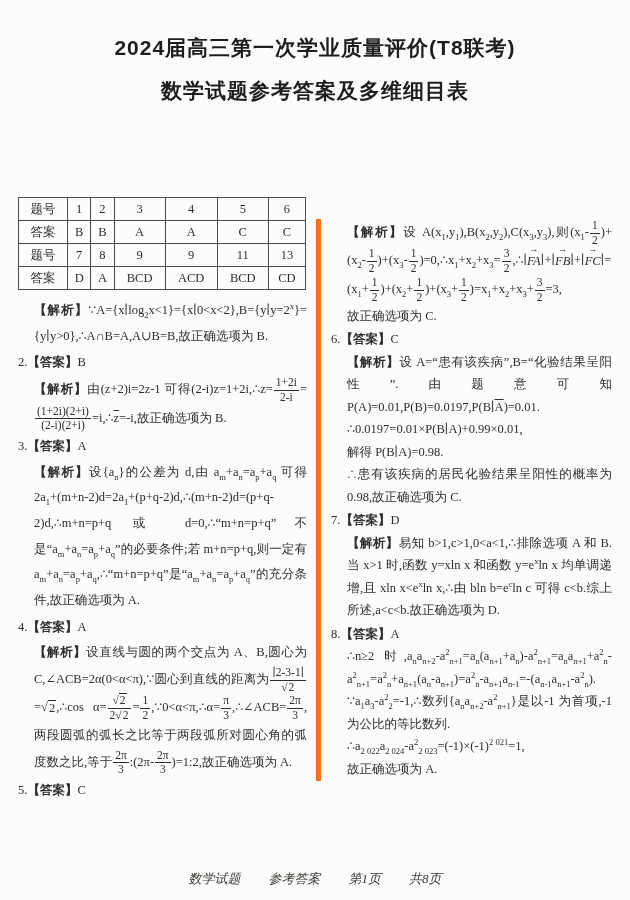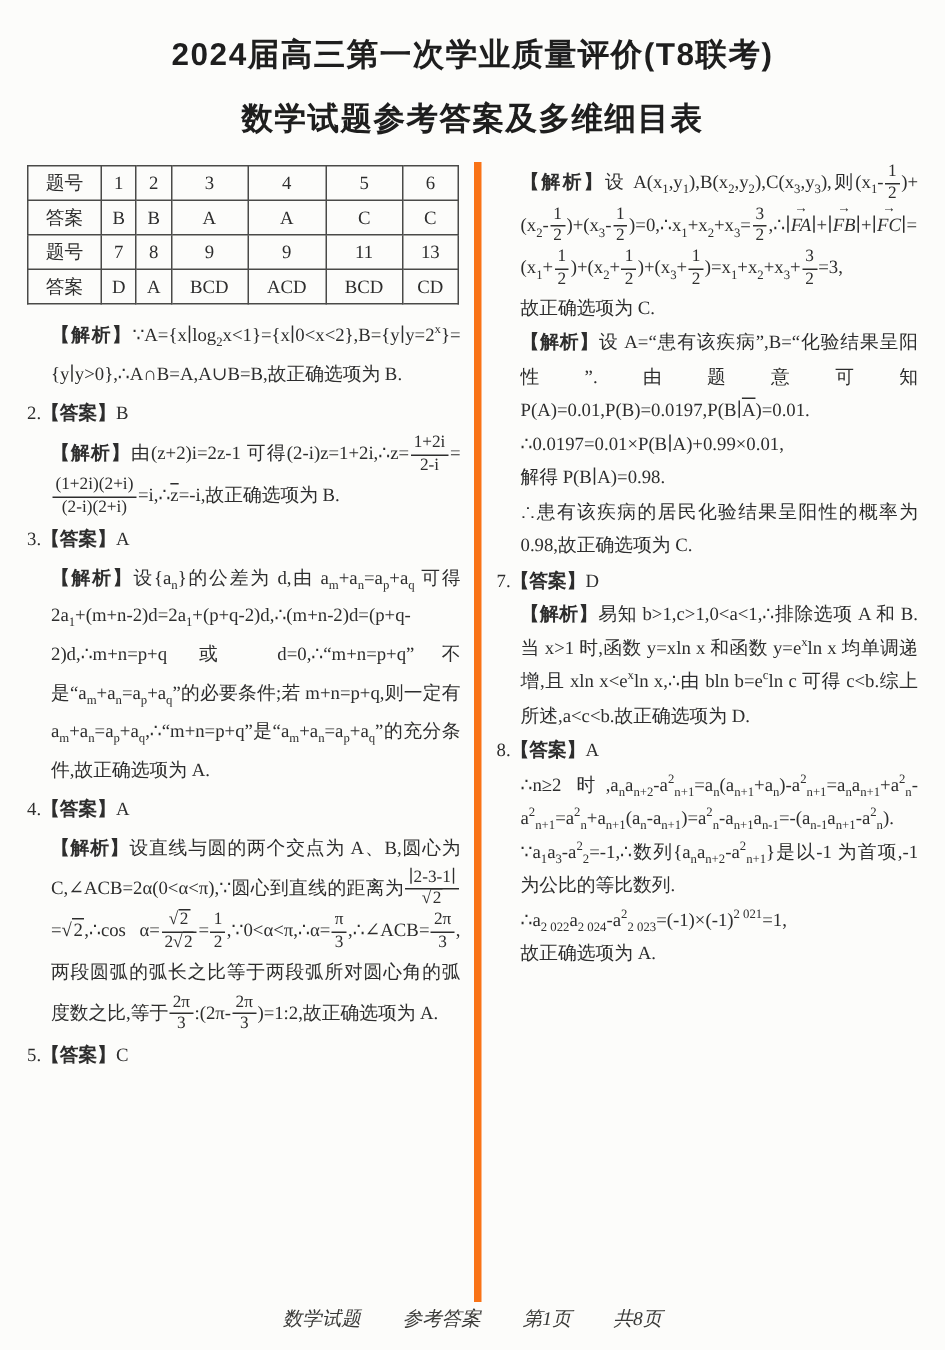--- a/index.html
+++ b/index.html
@@ -5,24 +5,24 @@
   html,body{margin:0;padding:0;background:#e8e8e6;}
   .page{
     position:relative;width:630px;height:900px;box-sizing:border-box;
     background:#fcfcfa;color:#2d2d2d;overflow:hidden;
     font-family:"Liberation Serif","DejaVu Serif",serif;
     padding:14px 18px 0 18px;
   }
   .title{
     font-family:"Liberation Sans","DejaVu Sans",sans-serif;
     font-weight:bold;text-align:center;font-size:21px;color:#1e1e1e;
-    margin-top:8px;letter-spacing:1px;
+    margin-top:20px;letter-spacing:1px;
   }
   .subtitle{margin-top:15px;}
-  .columns{display:flex;margin-top:15px;height:760px;overflow:hidden;}
+  .columns{display:flex;margin-top:15px;height:760px;overflow:hidden;align-items:center;}
   .col{box-sizing:border-box;overflow:hidden;text-align:justify;}
   .col-left{width:298px;padding-right:9px;font-size:12.5px;line-height:2.05;}
   .col-right{width:296px;border-left:5px solid #f97316;padding-left:10px;font-size:12.5px;line-height:1.8;}
   table.ans-table{border-collapse:collapse;width:288px;margin:2px 0 8px 0;}
   table.ans-table td{
     border:1px solid #4a4a48;text-align:center;font-size:12.5px;
     height:22px;padding:0 2px;line-height:1.2;
   }
   table.ans-table td.hd{width:44px;}
   .q{padding-left:16px;margin-bottom:1px;}
@@ -166,20 +166,21 @@
               </span>)+(x<sub>3</sub>+<span class="fr">
                 <span class="fn">1</span>
                 <span class="fd">2</span>
               </span>)=x<sub>1</sub>+x<sub>2</sub>+x<sub>3</sub>+<span class="fr">
                 <span class="fn">3</span>
                 <span class="fd">2</span>
               </span>=3,</div>
             <div class="par">故正确选项为 C.</div>
           </div>
           <div class="q">
+            <div class="ans">6.<span class="b">【答案】</span>C</div>
             <div class="par"><span class="b">【解析】</span>设 A=“患有该疾病”,B=“化验结果呈阳性”.由题意可知 P(A)=0.01,P(B)=0.0197,P(B∣<span class="ov">A</span>)=0.01.</div>
             <div class="par">∴0.0197=0.01×P(B∣A)+0.99×0.01,</div>
             <div class="par">解得 P(B∣A)=0.98.</div>
             <div class="par">∴患有该疾病的居民化验结果呈阳性的概率为 0.98,故正确选项为 C.</div>
           </div>
           <div class="q">
             <div class="ans">7.<span class="b">【答案】</span>D</div>
             <div class="par"><span class="b">【解析】</span>易知 b&gt;1,c&gt;1,0&lt;a&lt;1,∴排除选项 A 和 B.当 x&gt;1 时,函数 y=xln x 和函数 y=e<sup>x</sup>ln x 均单调递增,且 xln x&lt;e<sup>x</sup>ln x,∴由 bln b=e<sup>c</sup>ln c 可得 c&lt;b.综上所述,a&lt;c&lt;b.故正确选项为 D.</div>
           </div>
           <div class="q">

